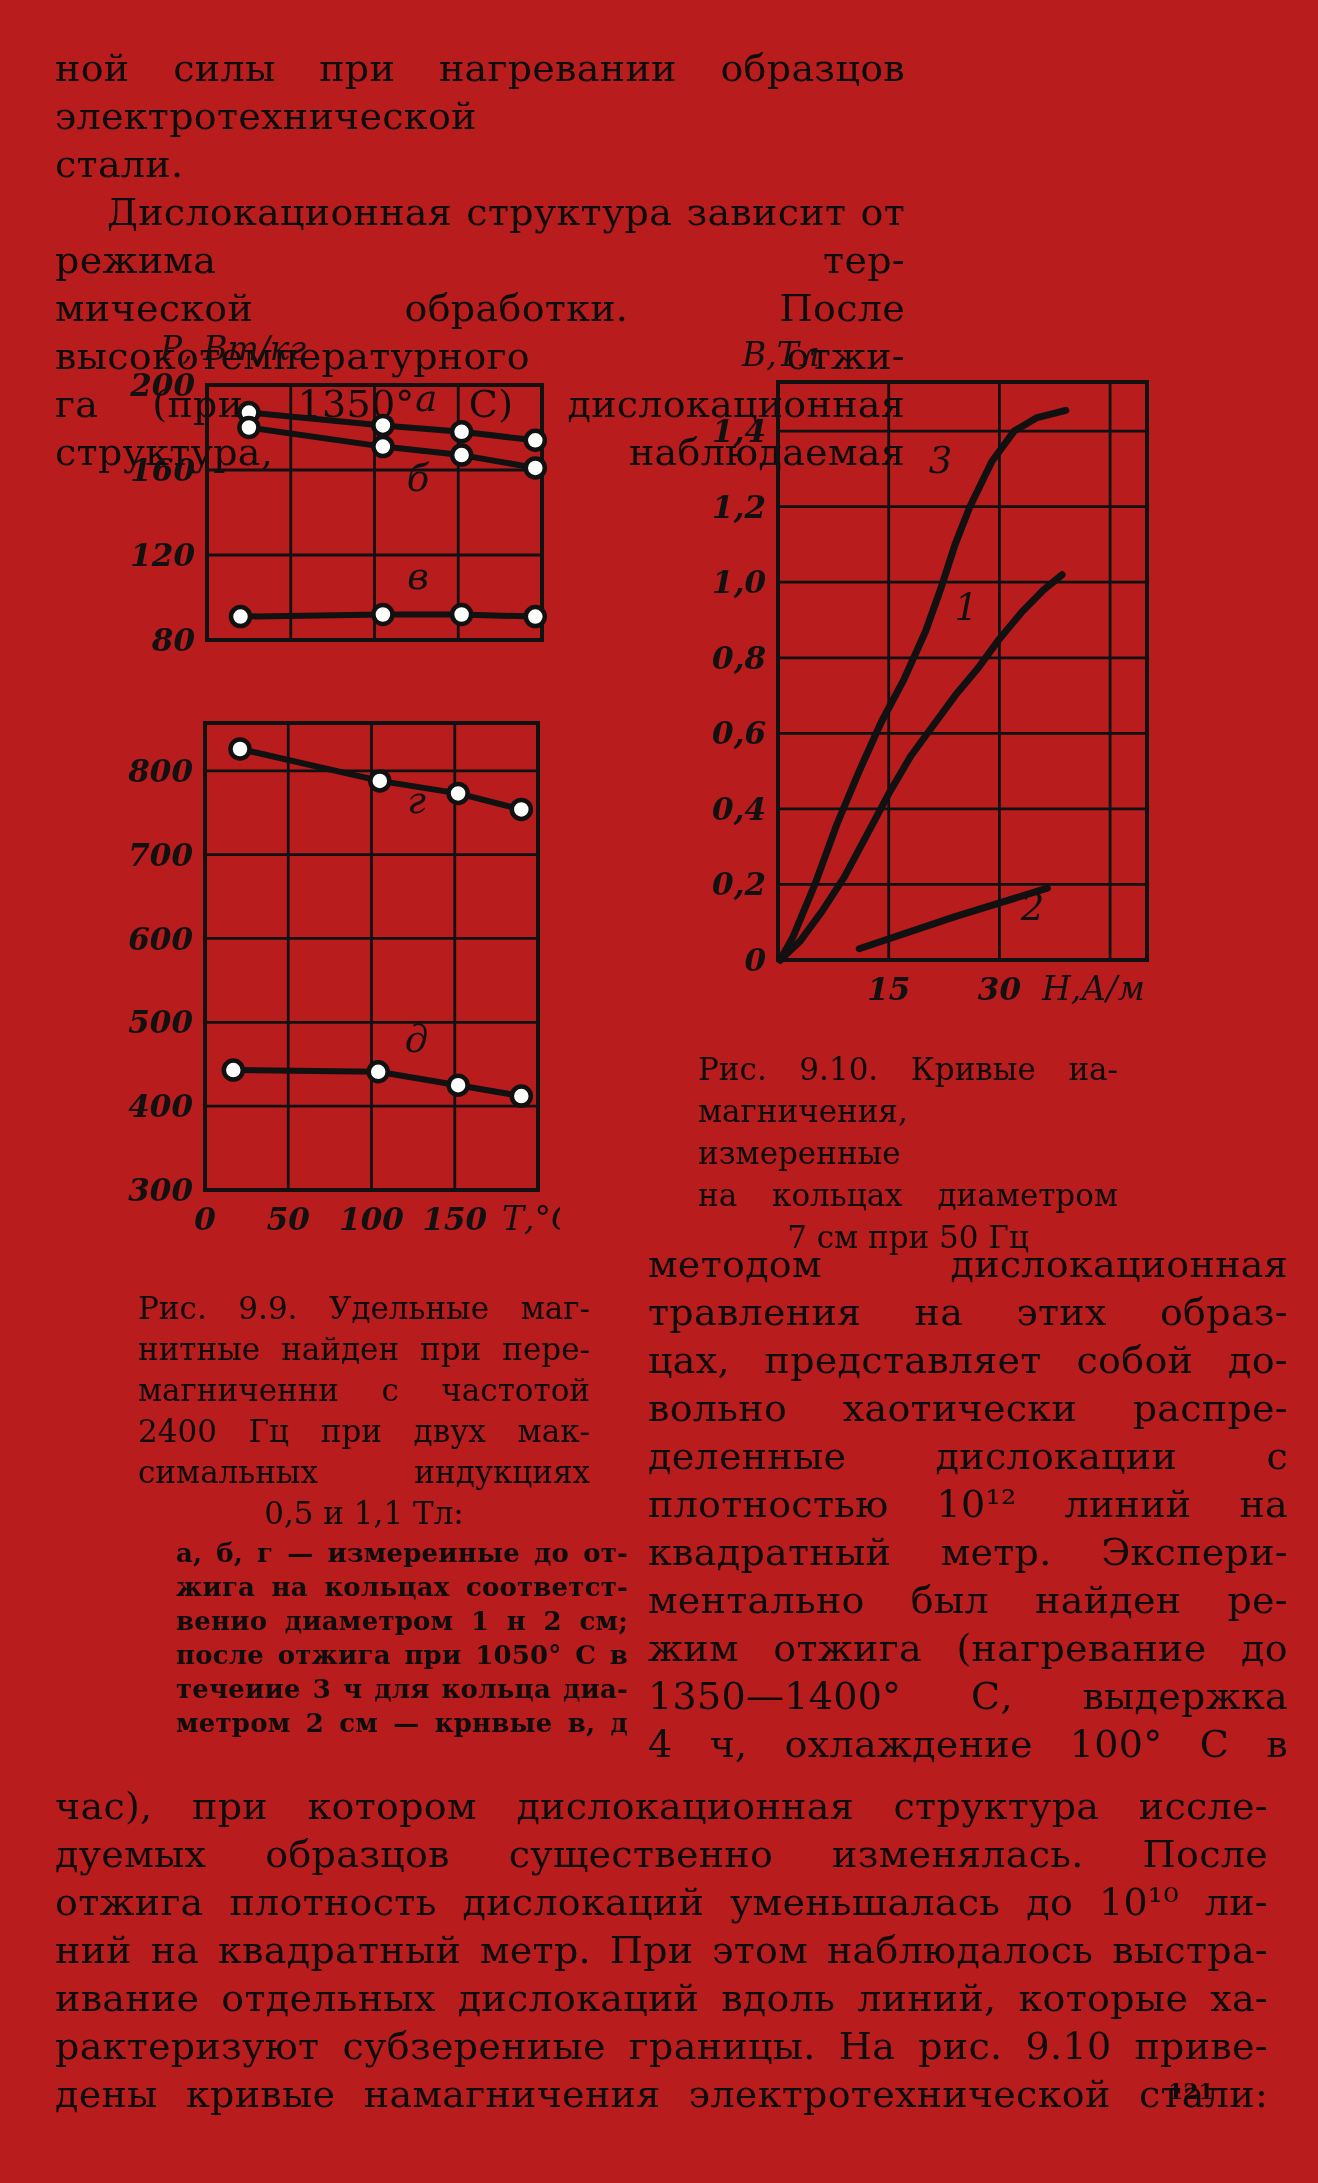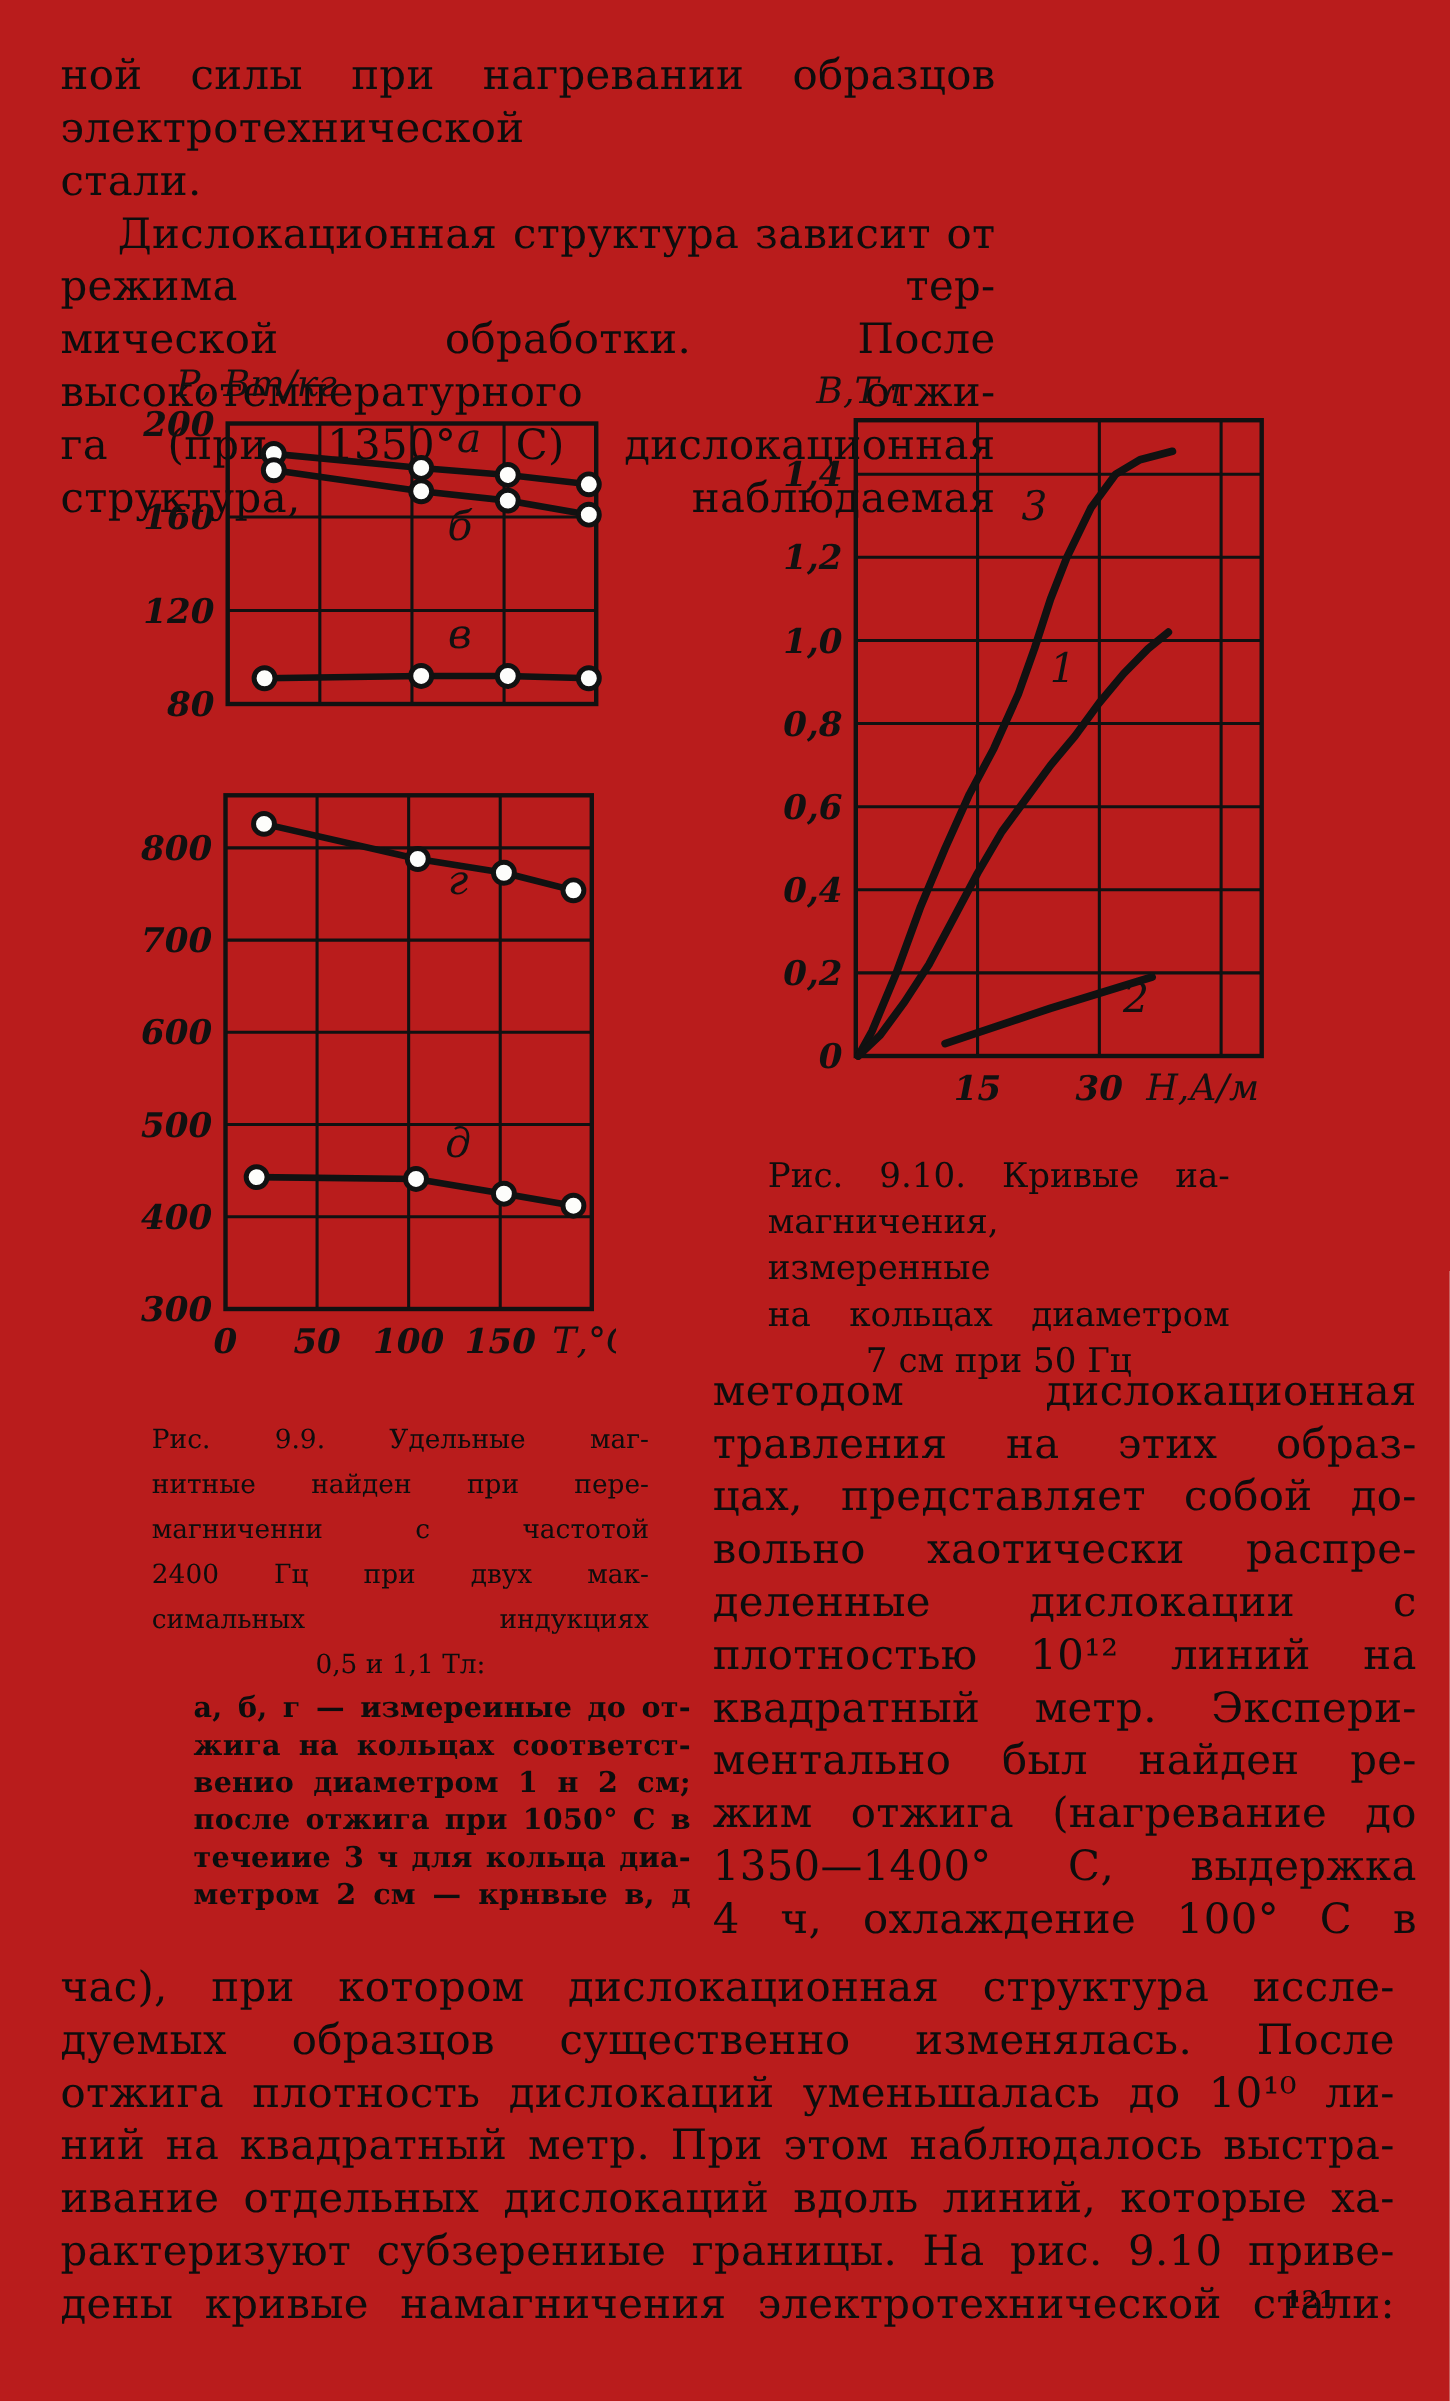--- a/index.html
+++ b/index.html
@@ -4,21 +4,21 @@
 <style>
   html,body{margin:0;padding:0;background:#e8e8e4;}
   .page{
     position:relative;width:1318px;height:2183px;margin:0 auto;
     background:#b91c1c;color:#0d0d0d;overflow:hidden;
     font-family:"DejaVu Serif","Liberation Serif",serif;
   }
   .block{position:absolute;}
   .body-text{font-size:38px;line-height:48px;letter-spacing:.3px;}
   .cap-text{font-size:31px;line-height:42px;}
-  .cap-text-99{font-size:24px;line-height:41px;}
+  .cap-text-99{font-size:31px;line-height:41px;}
   .sub-text{font-size:26px;line-height:34px;font-weight:bold;letter-spacing:.2px;}
   .line{text-align:justify;text-align-last:justify;text-justify:inter-word;white-space:normal;}
   .line.left{text-align:left;text-align-last:left;}
   .line.center{text-align:center;text-align-last:center;}
   .line.indent{text-indent:52px;}
   .pagenum{font-size:22px;font-weight:bold;}
   .chart{position:absolute;}
   .chart svg{display:block;}
   .frame{fill:none;stroke:#111;stroke-width:4;}
   .grid{stroke:#111;stroke-width:2.8;}

